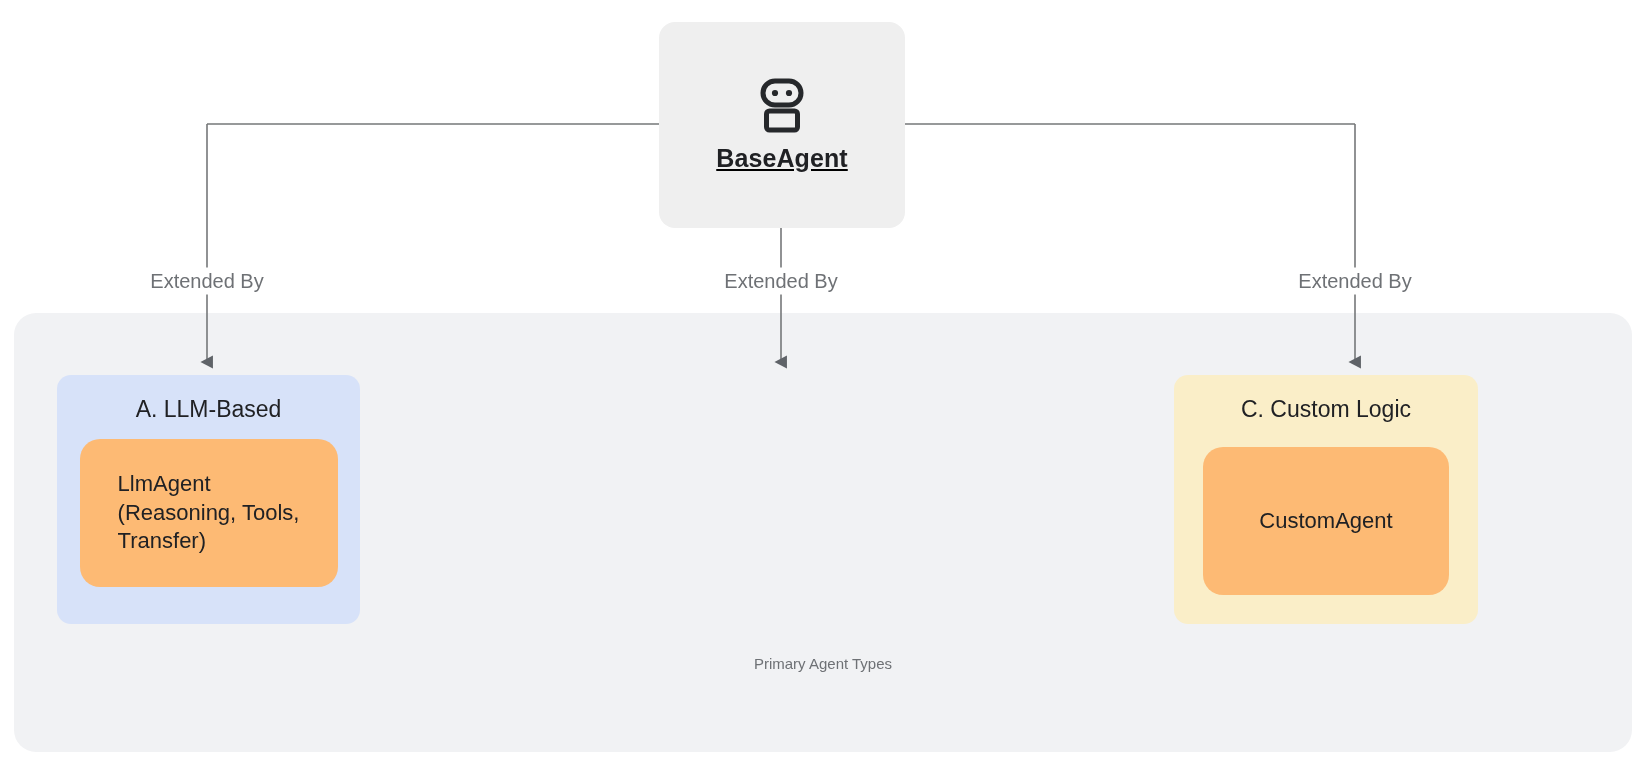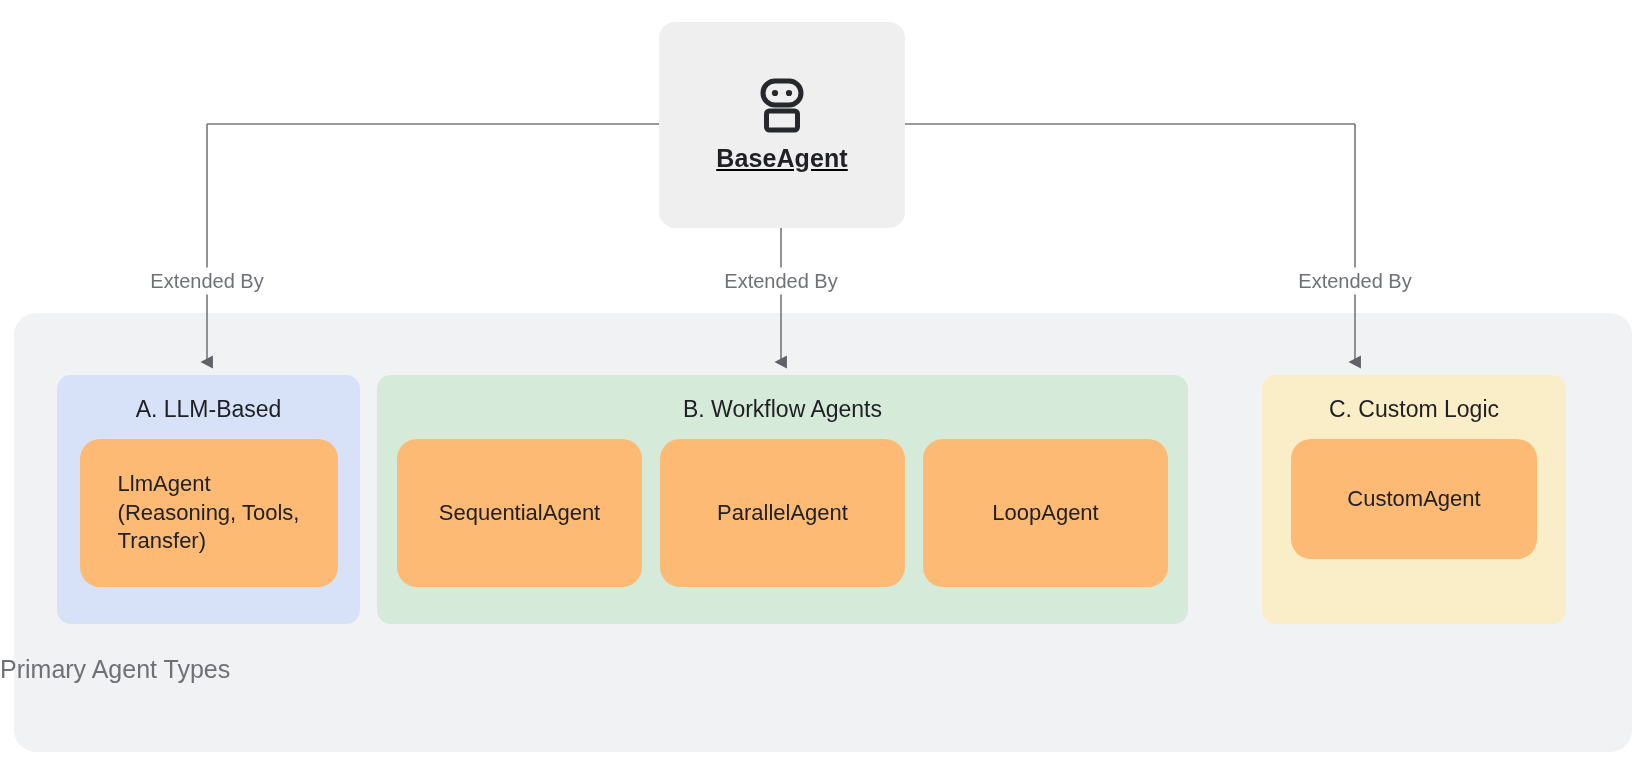--- a/index.html
+++ b/index.html
@@ -80,22 +80,22 @@
     height: 439px;
     background: #f1f2f4;
     border-radius: 22px;
     z-index: 1;
   }
   .group-caption {
     position: absolute;
     left: 0;
     right: 0;
     top: 655px;
-    text-align: left;
-    font-size: 25px;
+    text-align: center;
+    font-size: 15px;
     color: #6e7175;
     z-index: 3;
   }
 
   
   .cat {
     position: absolute;
     top: 375px;
     height: 249px;
     border-radius: 14px;
@@ -125,25 +125,25 @@
     justify-content: center;
     font-size: 22px;
     color: #202124;
     line-height: 1.3;
     box-sizing: border-box;
     padding: 6px 10px;
   }
 
   .cat-a { left: 57px;   width: 303px; background: #d7e2f9; }
   .cat-b { left: 377px;  width: 811px; background: #d6ead9; }
-  .cat-c { left: 1262px; width: 304px; background: #faeec8; }
+  .cat-c { left: 1174px; width: 304px; background: #faeec8; gap: 8px; }
 
   .cat-a .leaf { width: 258px; height: 148px; }
   .cat-b .leaf { width: 245px; height: 148px; }
-  .cat-c .leaf { width: 246px; height: 120px; }
+  .cat-c .leaf { width: 246px; height: 148px; }
 </style>
 </head>
 <body>
 
 <div id="canvas">
 
   <div class="group-panel"></div>
 
   <svg class="edges" viewBox="0 0 1646 772" width="1646" height="772">
     <defs>
@@ -180,28 +180,20 @@
 
   <div class="cat cat-a">
     <div class="cat-title">A. LLM-Based</div>
     <div class="cat-row">
       <div class="leaf" style="white-space: pre-line;">LlmAgent
 (Reasoning, Tools,
 Transfer)</div>
     </div>
   </div>
 
-  <div class="cat cat-b">
-    <div class="cat-title">B. Workflow Agents</div>
-    <div class="cat-row">
-      <div class="leaf">SequentialAgent</div>
-      <div class="leaf">ParallelAgent</div>
-      <div class="leaf">LoopAgent</div>
-    </div>
-  </div>
 
   <div class="cat cat-c">
     <div class="cat-title">C. Custom Logic</div>
     <div class="cat-row">
       <div class="leaf">CustomAgent</div>
     </div>
   </div>
 
   <div class="group-caption">Primary Agent Types</div>
 

